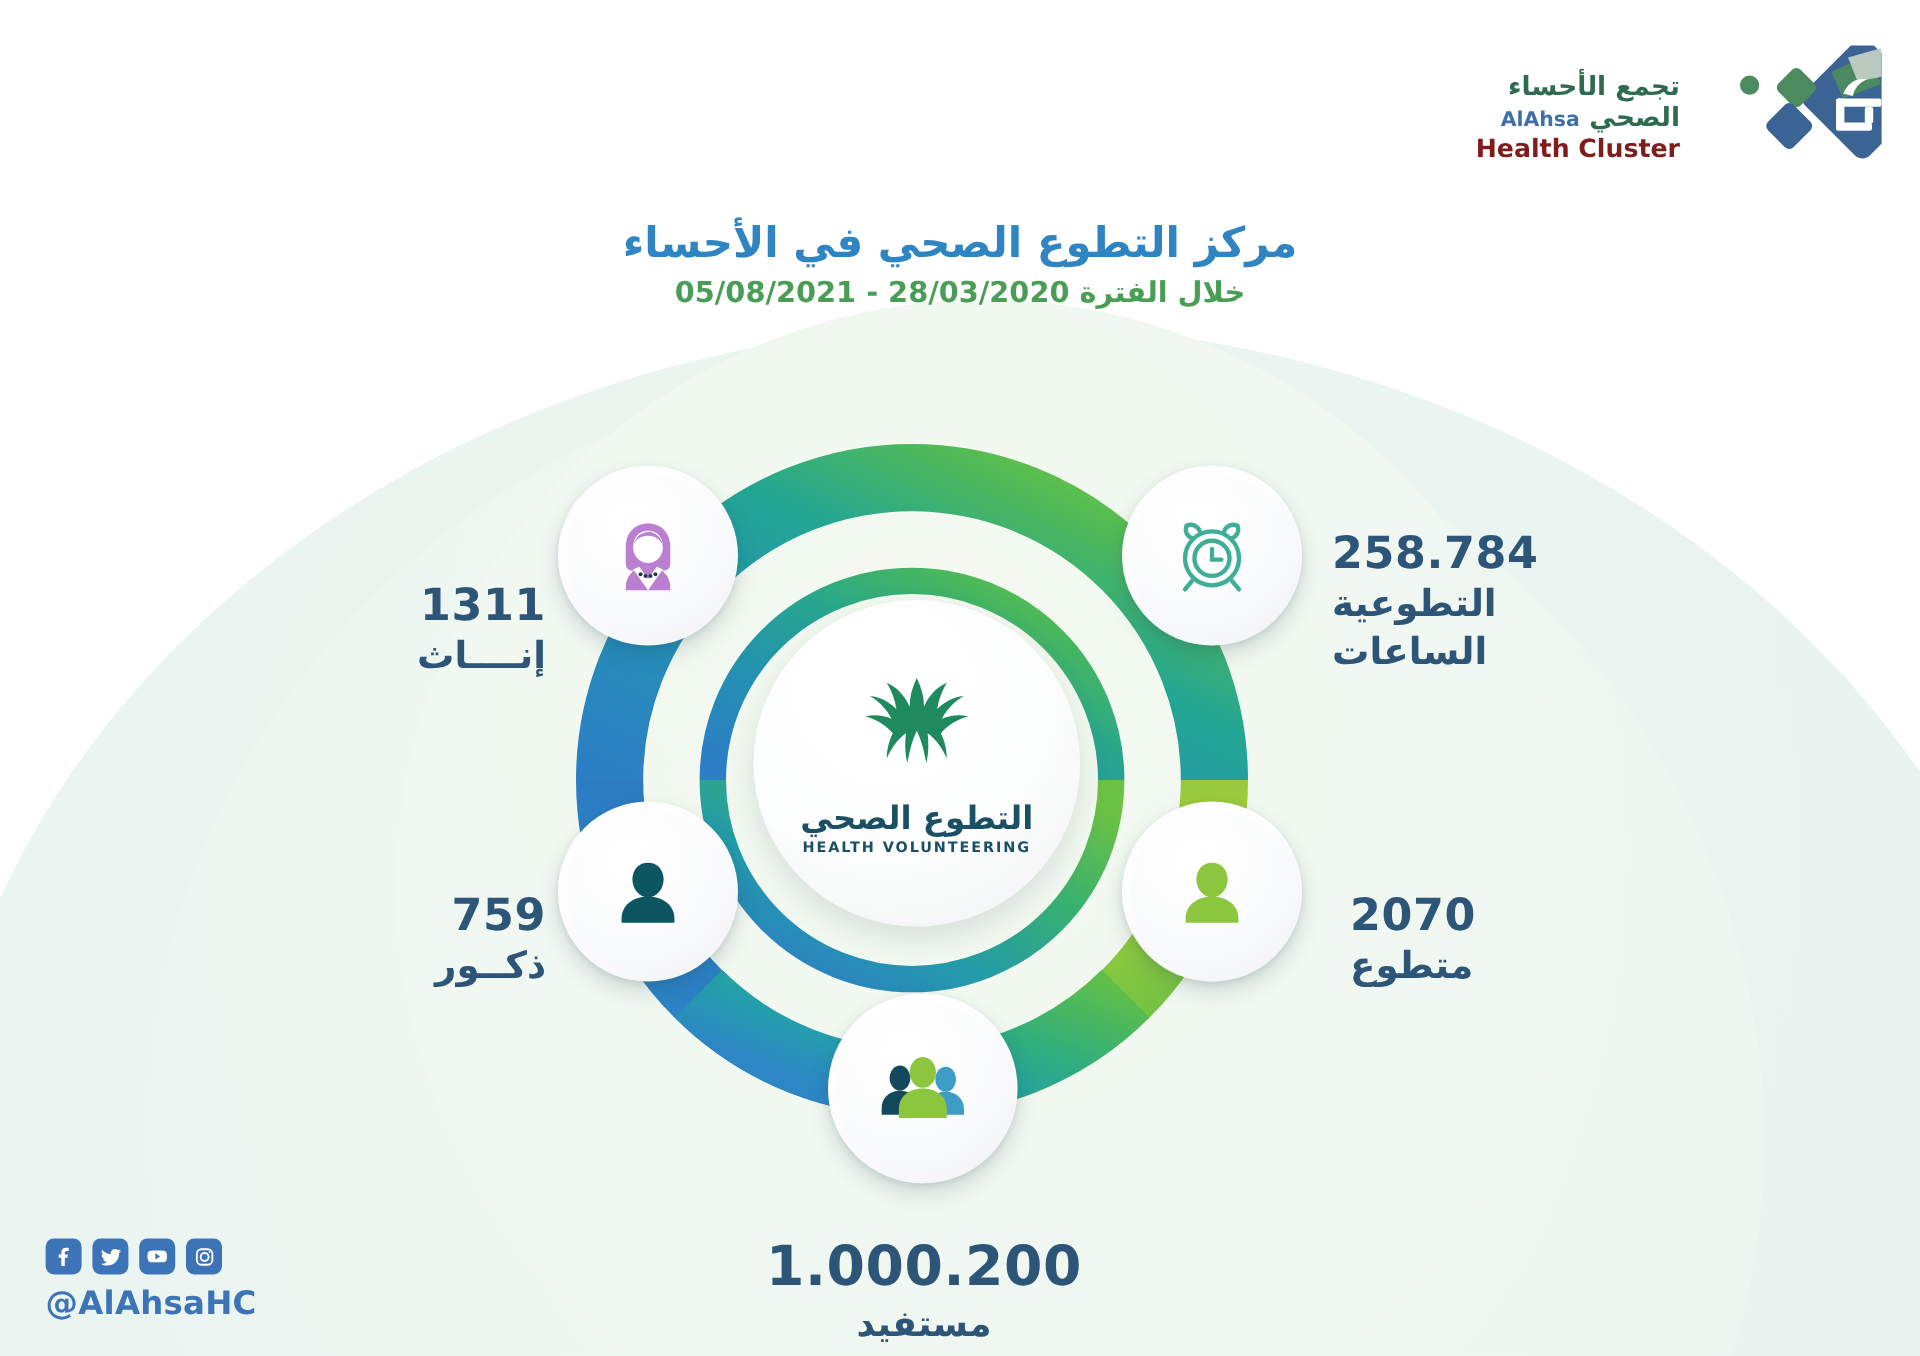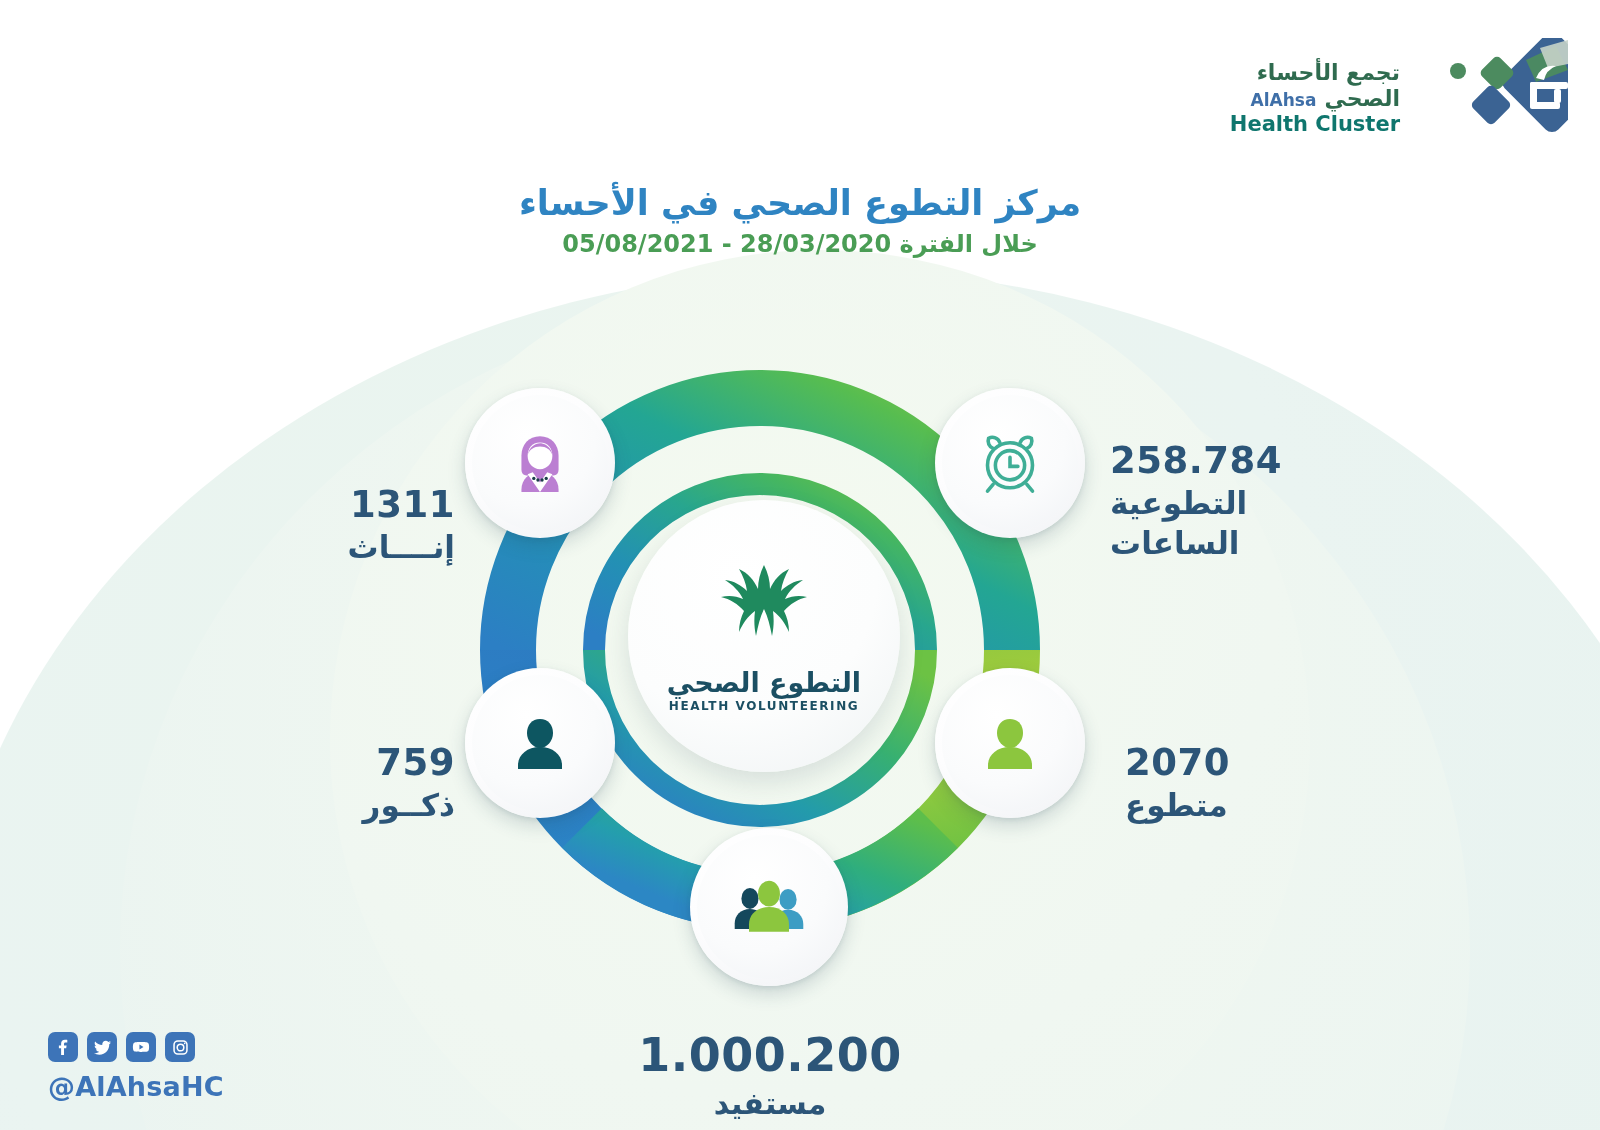--- a/index.html
+++ b/index.html
@@ -73,21 +73,21 @@
     direction: rtl;
   }
   .brand-en1 {
     font-size: 17px;
     font-weight: bold;
     color: #3f6fa8;
   }
   .brand-en2 {
     font-size: 21px;
     font-weight: bold;
-    color: #0f766e;
+    color: #7f1d1d;
   }
   .brand-line2 {
     display: flex;
     justify-content: flex-end;
     align-items: baseline;
     gap: 8px;
   }
   .brand-mark {
     width: 150px;
     height: 120px;
@@ -223,21 +223,21 @@
   #stat-volunteers { left: 1125px; top: 694px; width: 300px; }
   #stat-beneficiaries {
     left: 510px; top: 982px; width: 520px; text-align: center;
   }
   #stat-beneficiaries .num { font-size: 46px; }
   #stat-beneficiaries .lbl { font-size: 30px; }
 
   
   #social-footer {
     position: absolute;
-    left: 48px;
+    left: 38px;
     bottom: 28px;
     z-index: 6;
   }
   .social-row {
     display: flex;
     gap: 9px;
     margin-bottom: 9px;
   }
   .social-icon {
     width: 30px;

